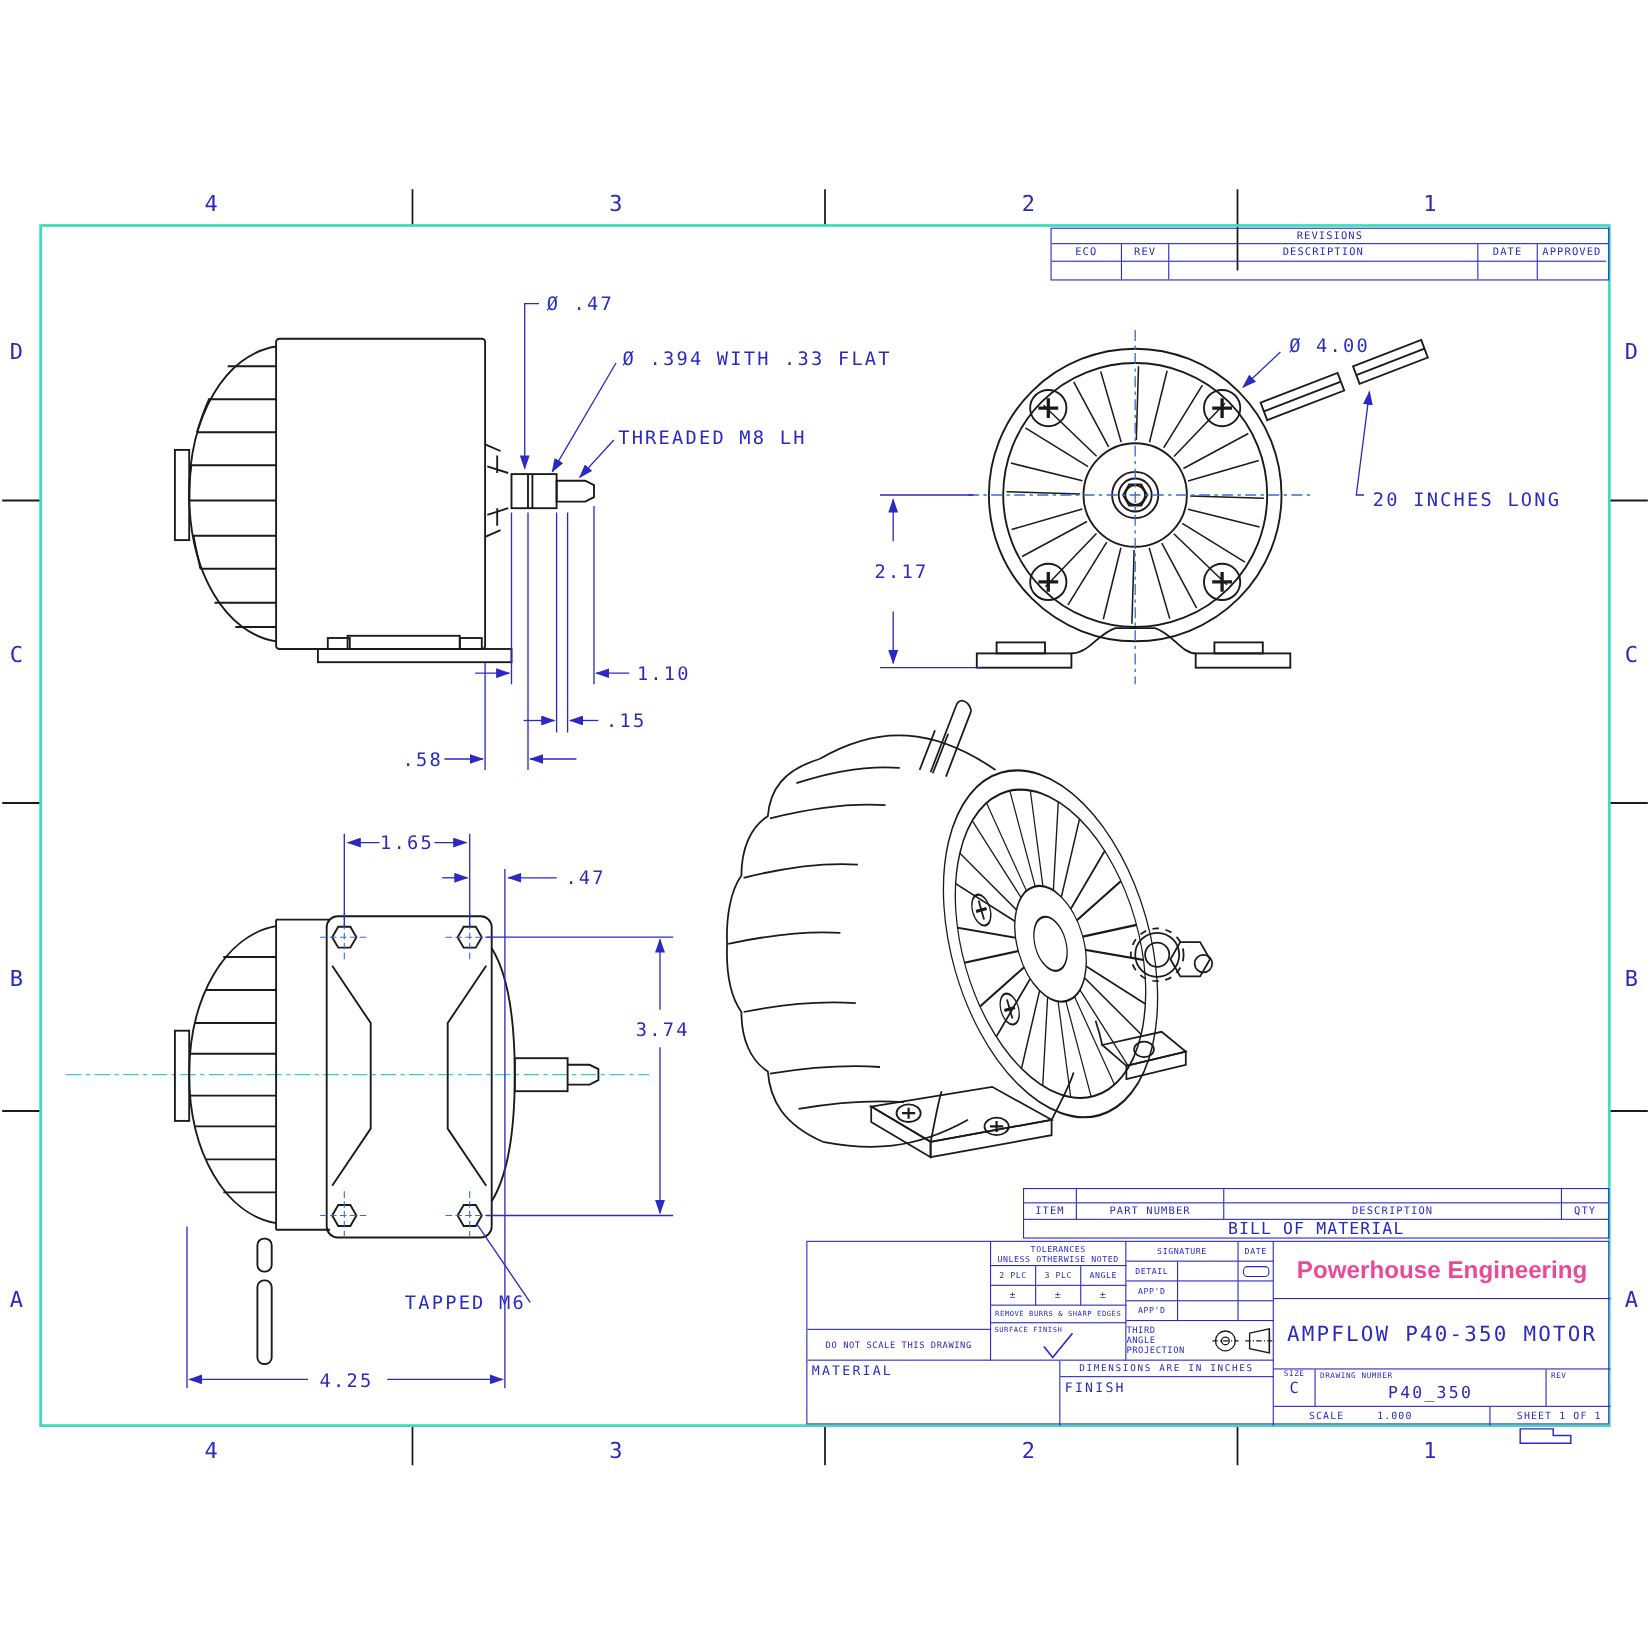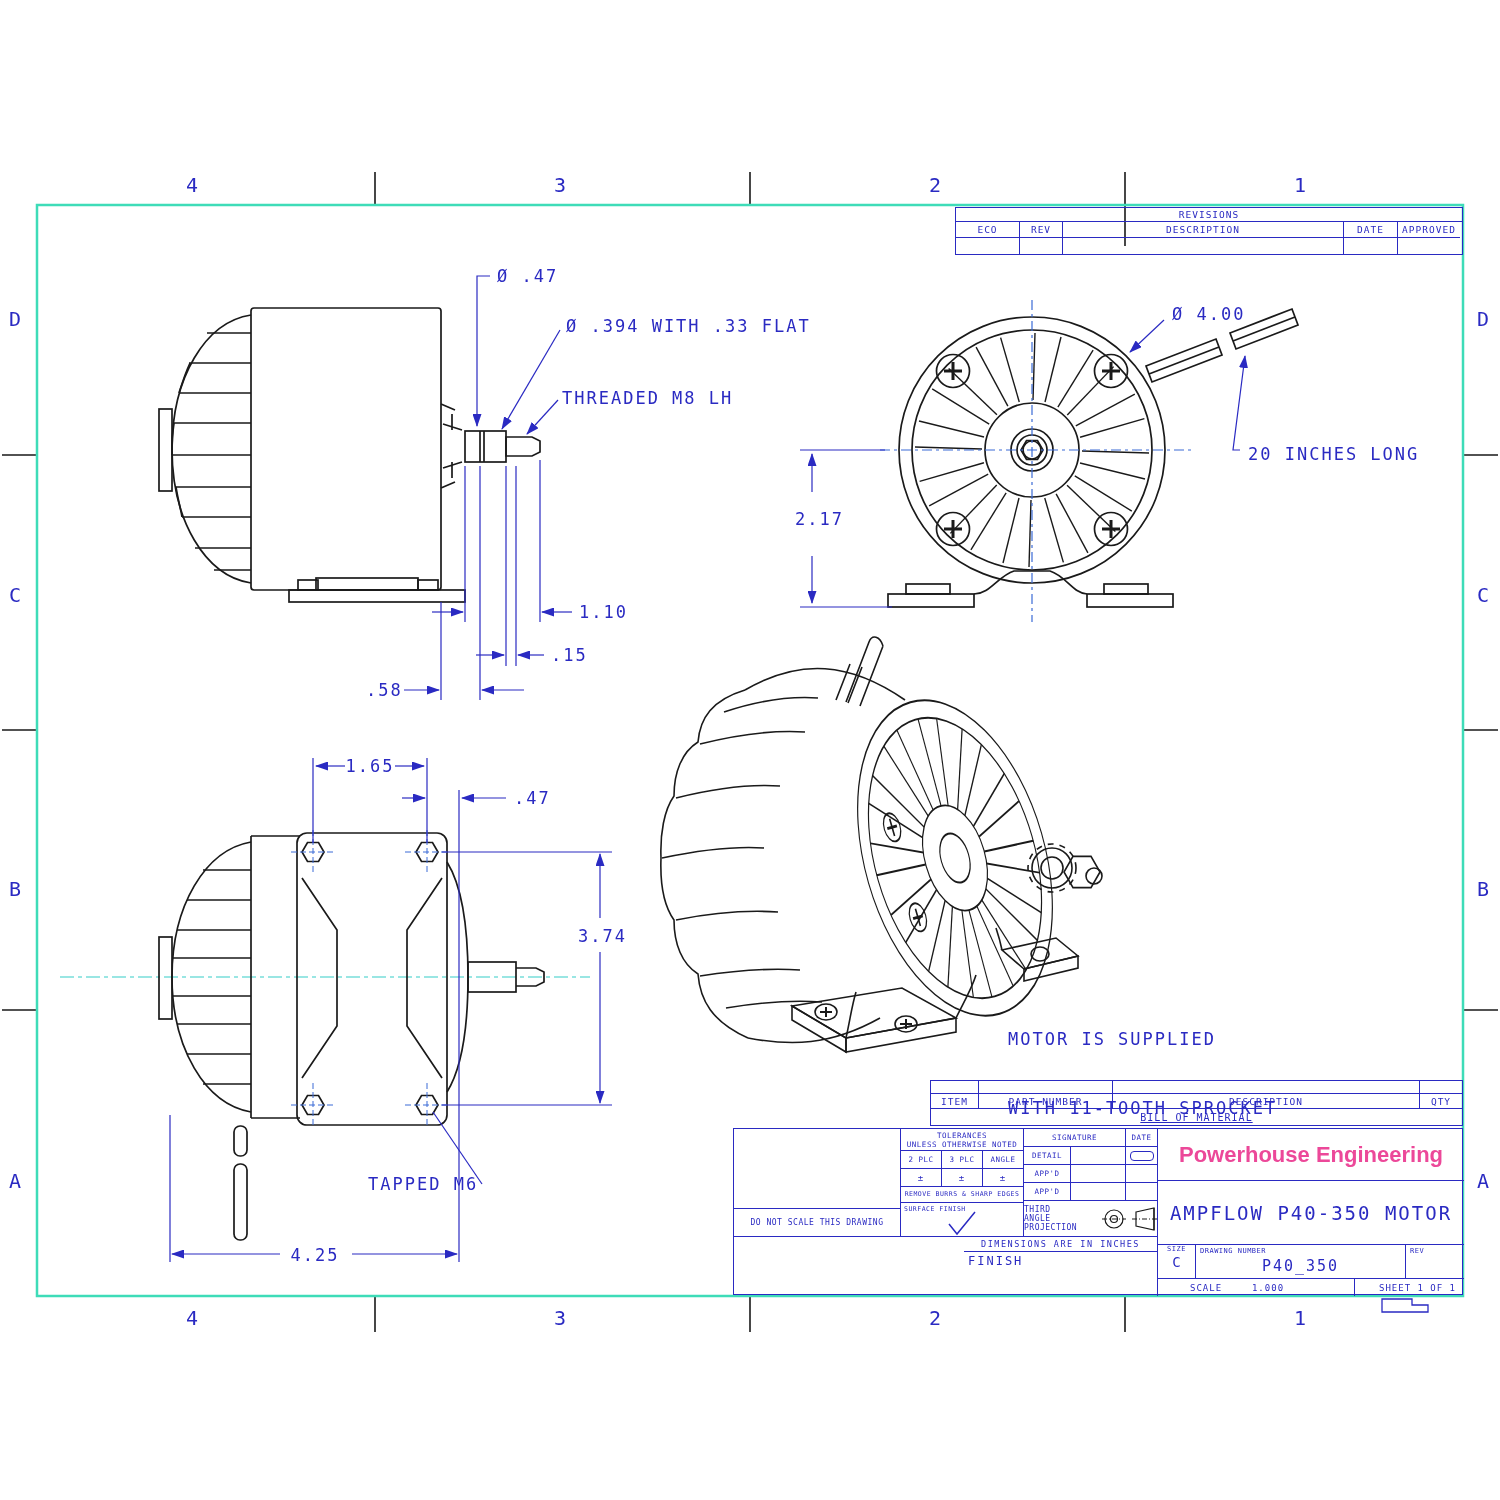--- a/index.html
+++ b/index.html
@@ -21,21 +21,21 @@
   .rev-row{display:grid;grid-template-columns:64px 43px 281px 54px 62px;}
   .rev-cell{box-sizing:border-box;height:16px;display:flex;align-items:center;justify-content:center;
             font-size:9.5px;letter-spacing:1px;}
   .rev-title{height:13px;display:flex;align-items:center;justify-content:center;font-size:9.5px;
              letter-spacing:1px;border-bottom:1px solid #2a2ac2;}
   
   .bom-table{left:930px;top:1080px;width:533px;border:1.5px solid #2a2ac2;background:transparent;}
   .bom-row{display:grid;grid-template-columns:48px 134px 307px 42px;text-align:center;}
   .bom-cell{box-sizing:border-box;height:15px;display:flex;align-items:center;justify-content:center;
             font-size:9.5px;letter-spacing:1px;}
-  .bom-full{height:16px;display:flex;align-items:center;justify-content:center;font-size:10px;letter-spacing:1px;text-decoration:underline;}
+  .bom-full{height:16px;display:flex;align-items:center;justify-content:center;font-size:15px;letter-spacing:1px;}
   
   .title-block{left:733px;top:1128px;width:730px;height:167px;border:1.5px solid #2a2ac2;background:#fff;}
   .tiny{font-size:7.5px;letter-spacing:0.5px;line-height:9px;text-align:center;}
   .small{font-size:9px;letter-spacing:1px;}
   .company{font-family:"Liberation Sans",sans-serif;font-weight:bold;font-size:22px;color:#ec4899;}
   .dwgtitle{font-size:19px;letter-spacing:2px;}
   .note{position:absolute;font-size:17px;letter-spacing:2px;line-height:23px;color:#2a2ac2;white-space:pre;}
 </style>
 </head>
 <body>
@@ -367,25 +367,20 @@
       <polygon points="1002,950 1056,938 1078,956 1024,969"></polygon>
       <polygon points="1024,969 1078,956 1078,968 1024,981"></polygon>
       <ellipse cx="1040" cy="954" rx="9" ry="7"></ellipse>
       <path d="M846,1038 C850,1020 852,1005 856,992 M956,1018 C965,1000 972,988 976,975 M1002,950 C1000,940 998,934 996,928"></path>
     </g>
   </g>
 
   <path d="M1382,1299 h30 v6 h16 v7 h-46 z" stroke="#2a2ac2" stroke-width="1.3" fill="none"></path>
 </svg>
 
-<div class="note" style="left:1008px;top:982px;">
-  <div>MOTOR IS SUPPLIED</div>
-  <div>WITH 11-TOOTH SPROCKET</div>
-  <div>FOR #25 ROLLER CHAIN</div>
-</div>
 
 <div class="abs rev-table">
   <div class="rev-title">REVISIONS</div>
   <div class="rev-row">
     <div class="rev-cell br bb">ECO</div>
     <div class="rev-cell br bb">REV</div>
     <div class="rev-cell br bb">DESCRIPTION</div>
     <div class="rev-cell br bb">DATE</div>
     <div class="rev-cell bb">APPROVED</div>
   </div>
@@ -411,20 +406,21 @@
     <div class="bom-cell br bb">DESCRIPTION</div>
     <div class="bom-cell bb">QTY</div>
   </div>
   <div class="bom-full">BILL OF MATERIAL</div>
 </div>
 
 <div class="abs title-block">
 
   <div class="cell br bb" style="left:0;top:0;width:167px;height:80px;"></div>
   <div class="cell br bb tiny" style="left:0;top:80px;width:167px;height:28px;font-size:8px;">DO NOT SCALE THIS DRAWING</div>
+  <div class="cell br tl small" style="left:0;top:108px;width:230px;height:59px;font-size:12px;letter-spacing:2px;">MATERIAL</div>
 
   <div class="cell br bb" style="left:167px;top:0;width:123px;height:22px;flex-direction:column;">
     <div class="tiny">TOLERANCES</div>
     <div class="tiny">UNLESS OTHERWISE NOTED</div>
   </div>
   <div class="cell br bb tiny" style="left:167px;top:22px;width:41px;height:18px;">2 PLC</div>
   <div class="cell br bb tiny" style="left:208px;top:22px;width:41px;height:18px;">3 PLC</div>
   <div class="cell br bb tiny" style="left:249px;top:22px;width:41px;height:18px;">ANGLE</div>
   <div class="cell br bb small" style="left:167px;top:40px;width:41px;height:18px;">±</div>
   <div class="cell br bb small" style="left:208px;top:40px;width:41px;height:18px;">±</div>

